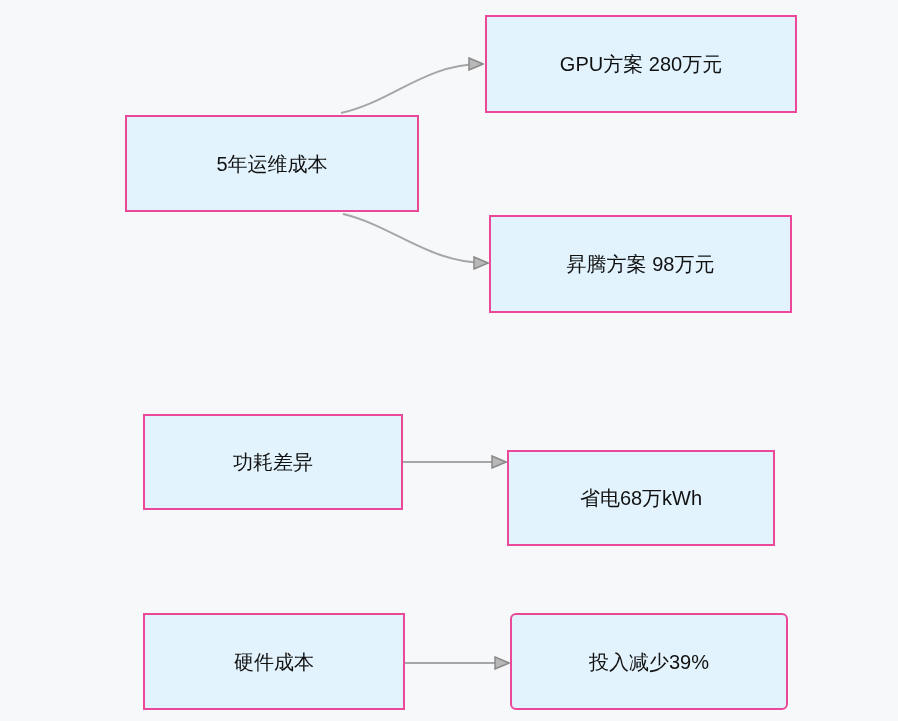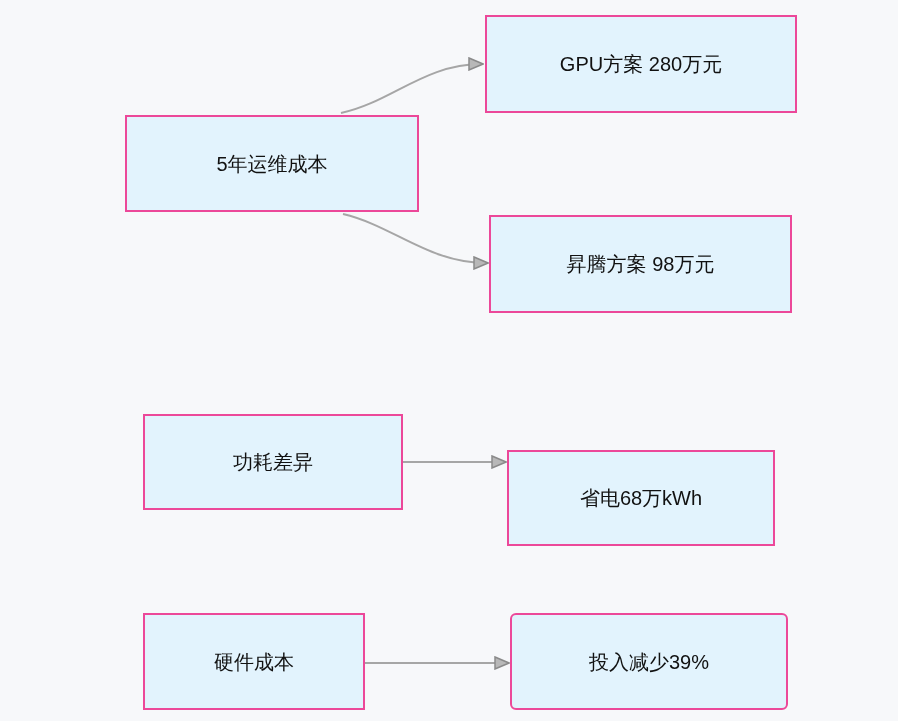--- a/index.html
+++ b/index.html
@@ -36,21 +36,21 @@
     color: #111111;
     line-height: 1.2;
     white-space: nowrap;
   }
   
   .n-cost-root        { left: 125px; top: 115px; width: 294px; height: 97px; }
   .n-gpu              { left: 485px; top:  15px; width: 312px; height: 98px; }
   .n-ascend           { left: 489px; top: 215px; width: 303px; height: 98px; }
   .n-power            { left: 143px; top: 414px; width: 260px; height: 96px; }
   .n-power-result     { left: 507px; top: 402px; width: 268px; height: 96px; margin-top: 48px; }
-  .n-hardware         { left: 143px; top: 613px; width: 222px; height: 97px; justify-content: center; }
+  .n-hardware         { left: 143px; top: 613px; width: 262px; height: 97px; justify-content: center; }
   .n-hardware-result  { left: 510px; top: 613px; width: 278px; height: 97px; border-radius: 6px; }
   .edge-path {
     fill: none;
     stroke: #a6a6a6;
     stroke-width: 2px;
   }
 </style>
 </head>
 <body>
 

